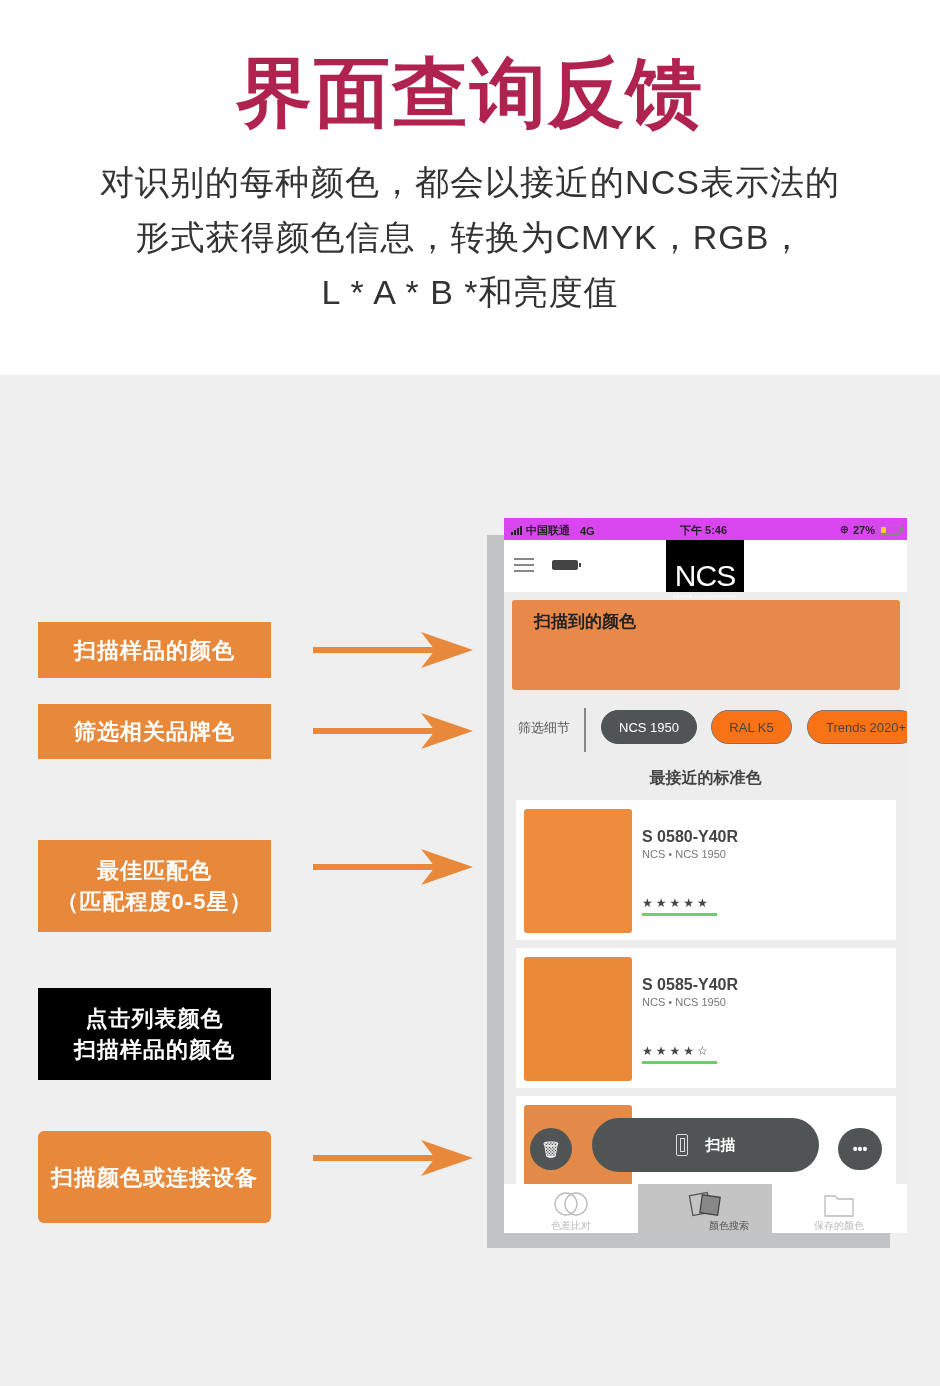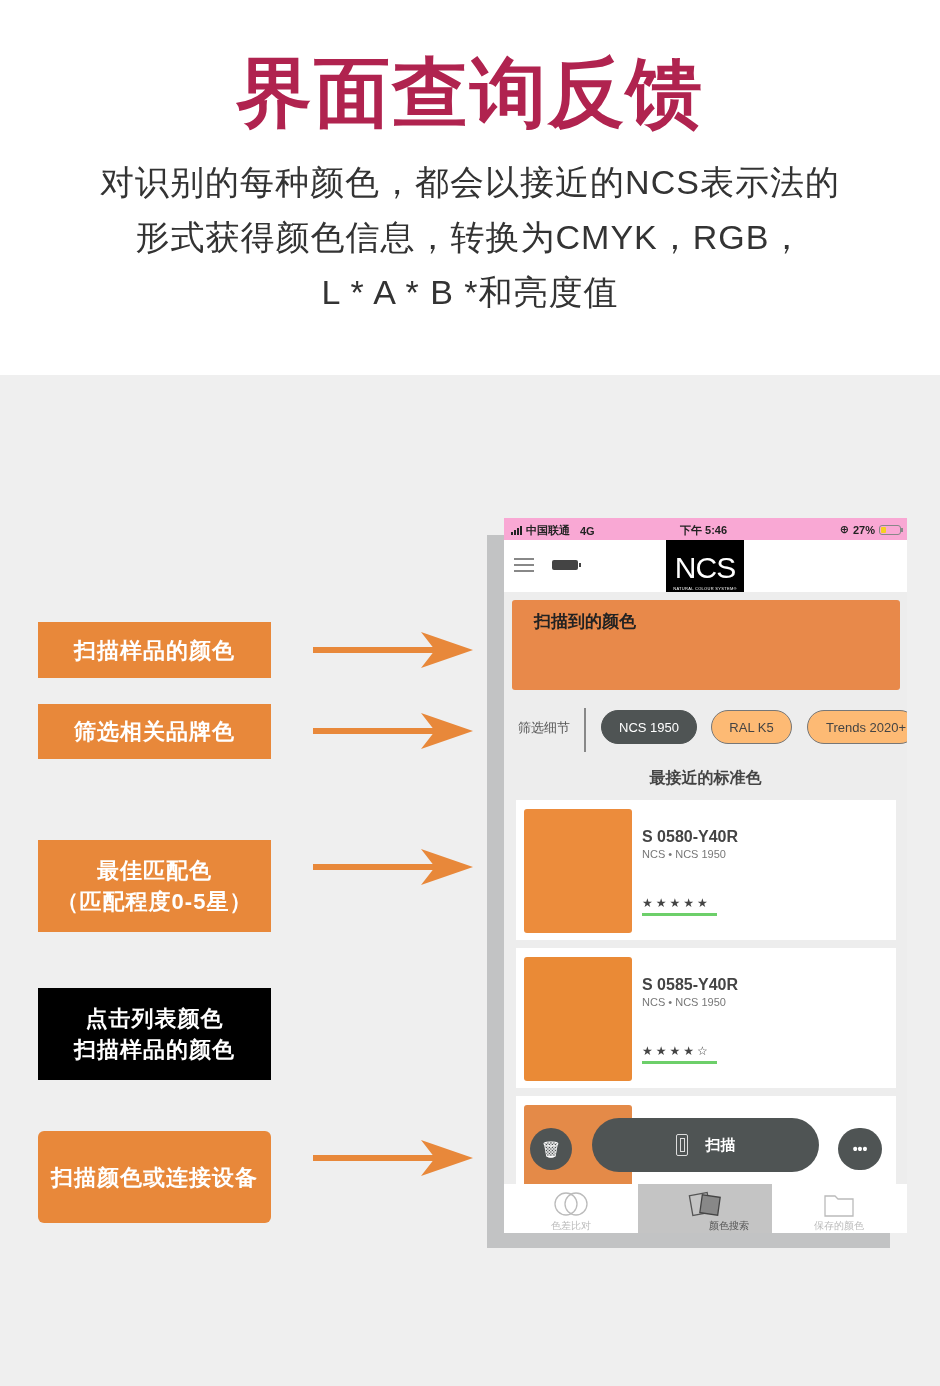--- a/index.html
+++ b/index.html
@@ -45,21 +45,21 @@
   .phone-shadow {
     position: absolute; left: 487px; top: 535px; width: 403px; height: 713px;
     background: #c2c3c4;
   }
   .phone {
     position: absolute; left: 504px; top: 518px; width: 403px; height: 715px;
     background: #ededed; overflow: hidden;
   }
   .statusbar {
     position: absolute; left: 0; top: 0; width: 403px; height: 22px;
-    background: #f9a8d4; font-size: 11px; color: #222; font-weight: 700;
+    background: #d946ef; font-size: 11px; color: #222; font-weight: 700;
   }
   .sb-left { position: absolute; left: 7px; top: 5px; display: flex; align-items: center; gap: 4px; }
   .sb-center { position: absolute; left: 176px; top: 5px; }
   .sb-right { position: absolute; right: 6px; top: 5px; display: flex; align-items: center; gap: 4px; }
   .signal { display: inline-flex; align-items: flex-end; gap: 1px; height: 9px; }
   .signal i { display: block; width: 2px; background: #222; }
   .battery-sm {
     width: 22px; height: 10px; border: 1px solid #888; border-radius: 3px; position: relative;
   }
   .battery-sm::after { content: ""; position: absolute; left: 1px; top: 1px; width: 5px; height: 6px; background: #f5d020; border-radius: 1px; }
@@ -72,38 +72,38 @@
   .menu-icon i { display: block; height: 1.5px; background: #888; margin-bottom: 4.5px; }
   .device-icon {
     position: absolute; left: 48px; top: 20px; width: 26px; height: 10px;
     background: #444; border-radius: 2px;
   }
   .device-icon::after { content: ""; position: absolute; right: -3px; top: 3px; width: 2px; height: 4px; background: #444; }
   .ncs-logo {
     position: absolute; left: 162px; top: 0; width: 78px; height: 52px; background: #000;
     color: #fff; text-align: center;
   }
-  .ncs-logo .word { font-size: 30px; font-weight: 400; line-height: 40px; letter-spacing: -1px; margin-top: 8px; }
+  .ncs-logo .word { font-size: 30px; font-weight: 400; line-height: 40px; letter-spacing: -1px; margin-top: 16px; }
   .ncs-logo .sub { font-size: 4px; letter-spacing: 0.3px; margin-top: -2px; }
 
   .scanned {
     position: absolute; left: 8px; top: 82px; width: 388px; height: 90px;
     background: #e8894a; border-radius: 3px;
   }
   .scanned-title {
     position: absolute; left: 22px; top: 10px; font-size: 17px; font-weight: 700; color: #222;
   }
 
   .filter-row { position: absolute; left: 0; top: 190px; width: 403px; height: 40px; }
   .filter-label { position: absolute; left: 14px; top: 11px; font-size: 13px; color: #555; }
   .filter-div { position: absolute; left: 80px; top: 0; width: 2px; height: 44px; background: #888; }
   .chip {
     position: absolute; top: 2px; height: 34px; border-radius: 17px;
     font-size: 13px; display: flex; align-items: center; justify-content: center;
-    border: 1.5px solid #777; background: #fdba74; color: #444; white-space: nowrap;
+    border: 1.5px solid #777; background: #f97316; color: #444; white-space: nowrap;
   }
   .chip.active { background: #4f5454; color: #fff; border-color: #4f5454; }
 
   .section-title {
     position: absolute; left: 0; width: 403px; top: 250px; text-align: center;
     font-size: 16px; color: #444; font-weight: 700;
   }
 
   .card {
     position: absolute; left: 12px; width: 380px; height: 140px; background: #fff;

